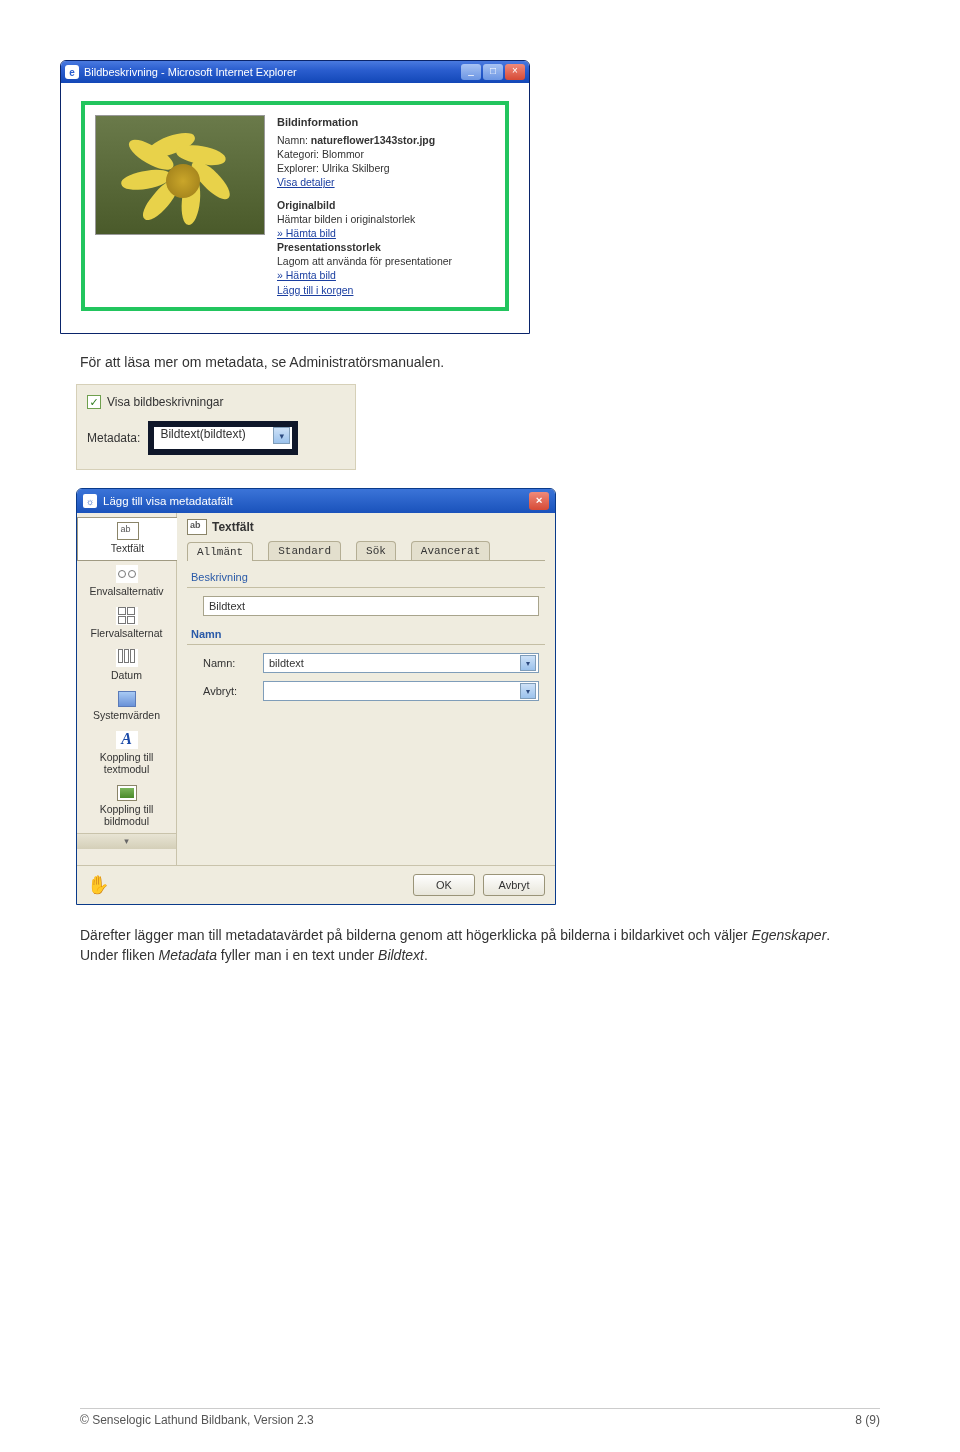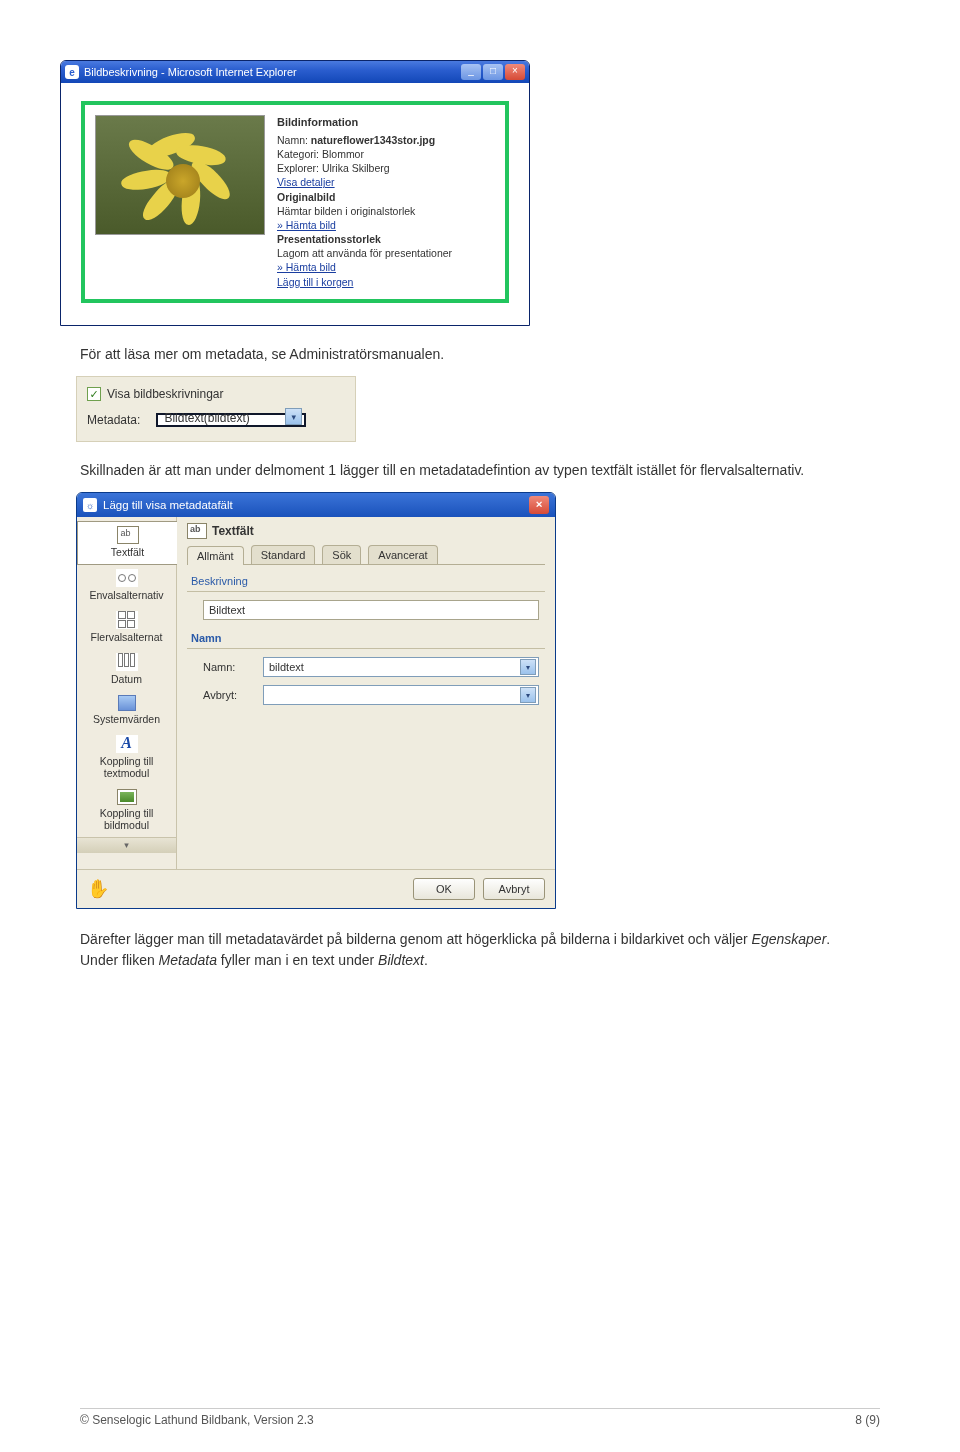--- a/index.html
+++ b/index.html
@@ -16,34 +16,34 @@
 .winbtn.close{background:linear-gradient(#f08a7a,#d64a36);color:#fff;}
 .ie-body { background:#fff; padding: 18px 20px 22px 20px; }
 .ie-card { border:4px solid #22c55e; background:#fff; padding:10px; display:flex; gap:12px; }
 .photo { width:170px; height:120px; border:1px solid #999; position:relative; overflow:hidden; background:linear-gradient(#6a7a4a,#4a5a2a); }
 .petal { position:absolute; background:#e8d24a; border-radius:50% 50% 45% 45%; }
 .center { position:absolute; left:70px; top:48px; width:34px; height:34px; background:radial-gradient(#caa62a,#9a7a18); border-radius:50%; }
 .info { flex:1; font-size:10.5px; color:#333; line-height:1.35; }
 .info h4 { font-size:11px; font-weight:bold; margin-bottom:3px; }
 .info .lbl { display:inline; }
 .info .lnk { color:#1a3ea0; text-decoration:underline; }
-.info .sect { margin-top:0; }
+.info .sect { margin-top:8px; }
 
 
 .body-text { font-size: 14px; line-height:1.45; max-width: 760px; }
 .body-text p { margin: 0 0; }
 .body-text .num { }
 .body-text em { font-style: italic; }
 
 
 .small-shot { width: 280px; background:#efecdf; border:1px solid #d6d0b8; padding:10px 10px 14px 10px; margin:12px 0 18px -4px; font-size:12px; }
 .cb-row { display:flex; align-items:center; gap:6px; margin-bottom:12px; }
 .cb { width:14px; height:14px; border:1px solid #6fa04e; background:#fff; display:flex; align-items:center; justify-content:center; color:#2c7a1a; font-size:11px; }
-.md-row { display:flex; align-items:center; gap:16px; }
-.dd { border:2px solid #0f172a; background:#fff; height:14px; display:flex; align-items:flex-end; padding:0 2px 0 6px; }
+.md-row { display:flex; align-items:center; gap:8px; }
+.dd { border:6px solid #0f172a; background:#fff; height:34px; display:flex; align-items:flex-start; padding:0 2px 0 6px; }
 .dd .dd-btn { width:17px; height:17px; margin-left:auto; background:linear-gradient(#cde1f7,#9bc2ec); border:1px solid #7f9db9; display:flex;align-items:center;justify-content:center; color:#2c4a7f; font-size:9px; }
 
 
 .dlg { width:480px; border:1px solid #0a3a8a; border-radius:6px 6px 0 0; overflow:hidden; background:#efecdf; margin:12px 0 20px 0; margin-left:-4px; font-size:11.5px; }
 .dlg .dlg-title { height:24px; background:linear-gradient(#3b74d8,#1a52bb); color:#fff; display:flex; align-items:center; padding:0 6px; }
 .dlg .dlg-title .gear { width:14px;height:14px;background:#fff;border-radius:2px;margin-right:6px;display:flex;align-items:center;justify-content:center;color:#1a52bb;font-size:10px;}
 .dlg .dlg-title .space{flex:1;}
 .dlg .dlg-title .xbtn{width:20px;height:18px;background:linear-gradient(#f08a7a,#d64a36);border-radius:3px;color:#fff;text-align:center;line-height:16px;font-weight:bold;}
 .dlg-body { display:flex; background:#efecdf; }
 
@@ -61,21 +61,21 @@
 .side-item .ico.sys{border:none;width:18px;height:16px;background:linear-gradient(#a8caf4,#6a92d8);border:1px solid #5a7ab8;}
 .side-item .ico.A{border:none;font-style:italic;font-family:Georgia,serif;color:#1a4aa8;font-size:16px;line-height:16px;font-weight:bold;}
 .side-item .ico.img{width:20px;height:16px;}
 .side-item .ico.img::after{content:"";position:absolute;left:2px;top:2px;width:14px;height:10px;background:linear-gradient(#7ab45a,#4a8a2a);}
 .side .scroll-dn { height:16px;background:linear-gradient(#e8e4d4,#d4cfb8);text-align:center;font-size:9px;color:#666;line-height:14px;border-top:1px solid #c9c3ab;}
 
 .main { flex:1; background:#efecdf; padding:6px 10px 8px 10px; position:relative; }
 .main-head { font-weight:bold; font-size:12px; display:flex;align-items:center;gap:5px;margin-bottom:6px;}
 .main-head .ico{width:20px;height:16px;border:1px solid #8a8468;background:#fff;position:relative;}
 .main-head .ico::after{content:"ab";position:absolute;top:0;left:2px;font-size:9px;color:#555;}
-.tabs { display:flex; gap:8px; border-bottom:1px solid #b4ae94; margin-bottom:10px; }
+.tabs { display:flex; gap:16px; border-bottom:1px solid #b4ae94; margin-bottom:10px;font-family:Liberation Mono, monospace; }
 .tab { padding:3px 9px; border:1px solid #b4ae94; border-bottom:none; background:#e3dfcd; border-radius:4px 4px 0 0; font-size:11px; margin-right:-1px; }
 .tab.active { background:#efecdf; position:relative; top:1px; }
 .grp-title { color:#2a5aa8; font-size:11px; margin:4px 0 4px 4px; }
 .grp-line { height:1px; background:#c4bea4; margin-bottom:6px; }
 .fld-row { display:flex; align-items:center; gap:8px; padding:2px 6px 6px 16px; }
 .fld-row label { width:52px; font-size:11px; }
 .txt-in { flex:1; height:20px; border:1px solid #a8a48c; background:#fff; padding:0 5px; font-size:11px; display:flex;align-items:center; }
 .sel-in { flex:1; height:20px; border:1px solid #7f9db9; background:#fff; display:flex; align-items:center; padding:0 2px 0 5px; font-size:11px; }
 .sel-in .dd-btn { width:16px;height:16px;margin-left:auto;background:linear-gradient(#cde1f7,#9bc2ec);border:1px solid #7f9db9;display:flex;align-items:center;justify-content:center;color:#2c4a7f;font-size:8px;}
 .main .filler { height: 150px; }
@@ -143,23 +143,20 @@
     </div>
     <div class="md-row">
       <span>Metadata:</span>
       <span class="dd" style="width:150px;">
         <span>Bildtext(bildtext)</span>
         <span class="dd-btn">▾</span>
       </span>
     </div>
   </div>
 
-  <div class="body-text">
-    <p>Skillnaden är att man under delmoment 1 lägger till en metadatadefintion av typen textfält istället för flervalsalternativ.</p>
-  </div>
 
   <div class="dlg">
     <div class="dlg-title">
       <span class="gear">☼</span>
       <span>Lägg till visa metadatafält</span>
       <span class="space"></span>
       <span class="xbtn">×</span>
     </div>
     <div class="dlg-body">
       <div class="side">

